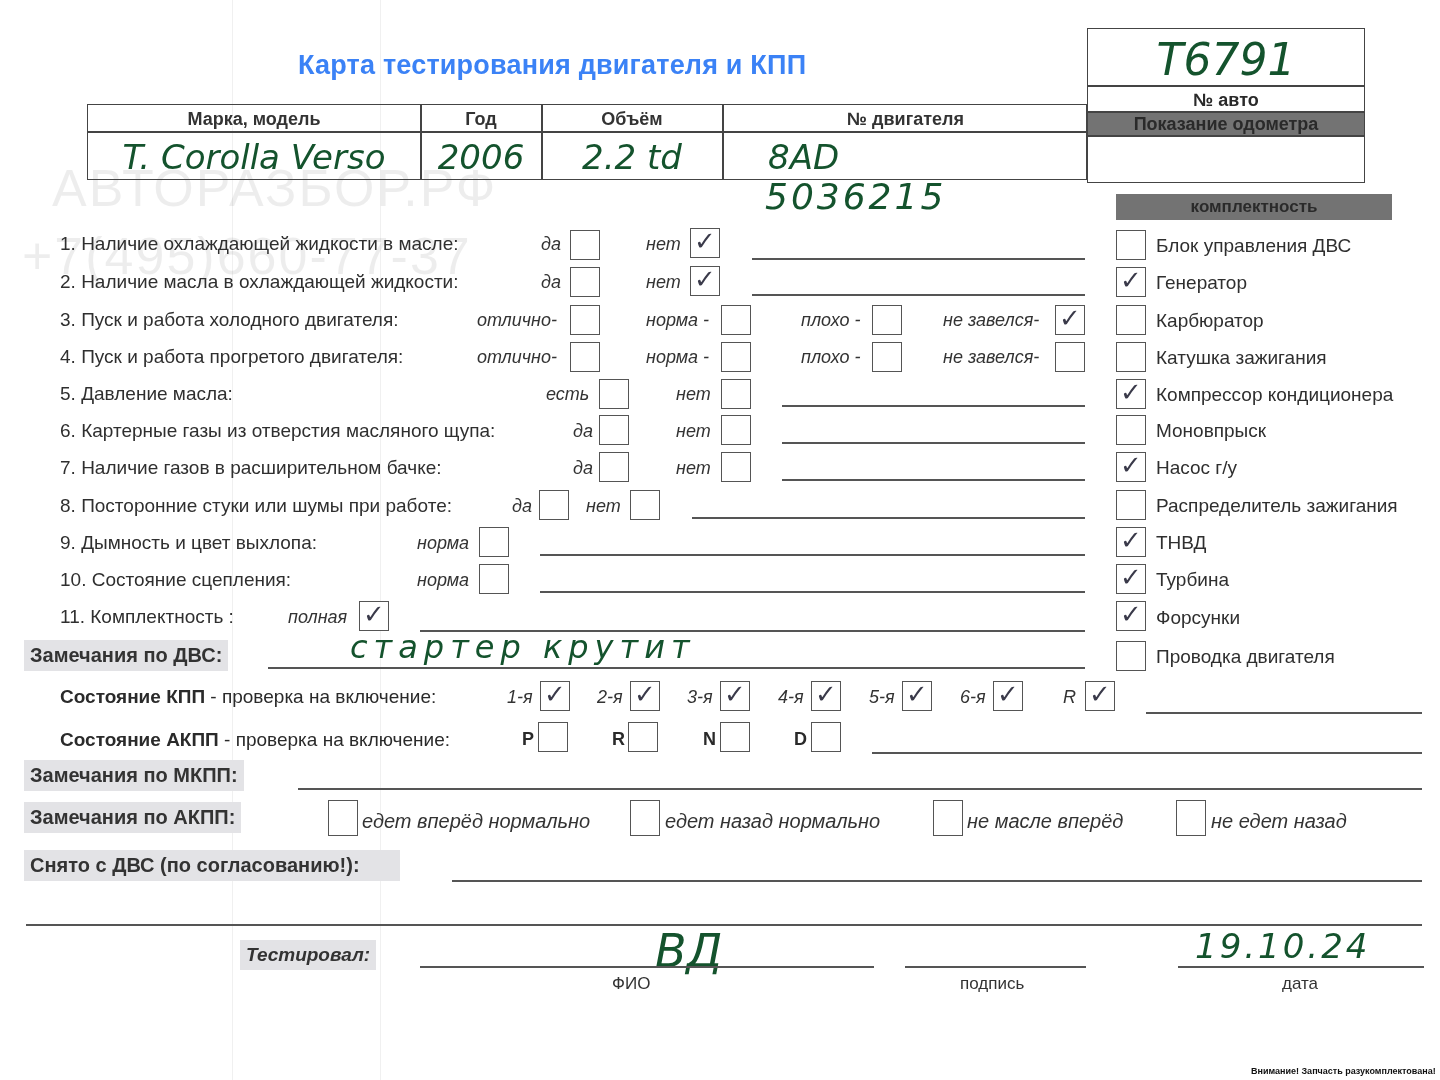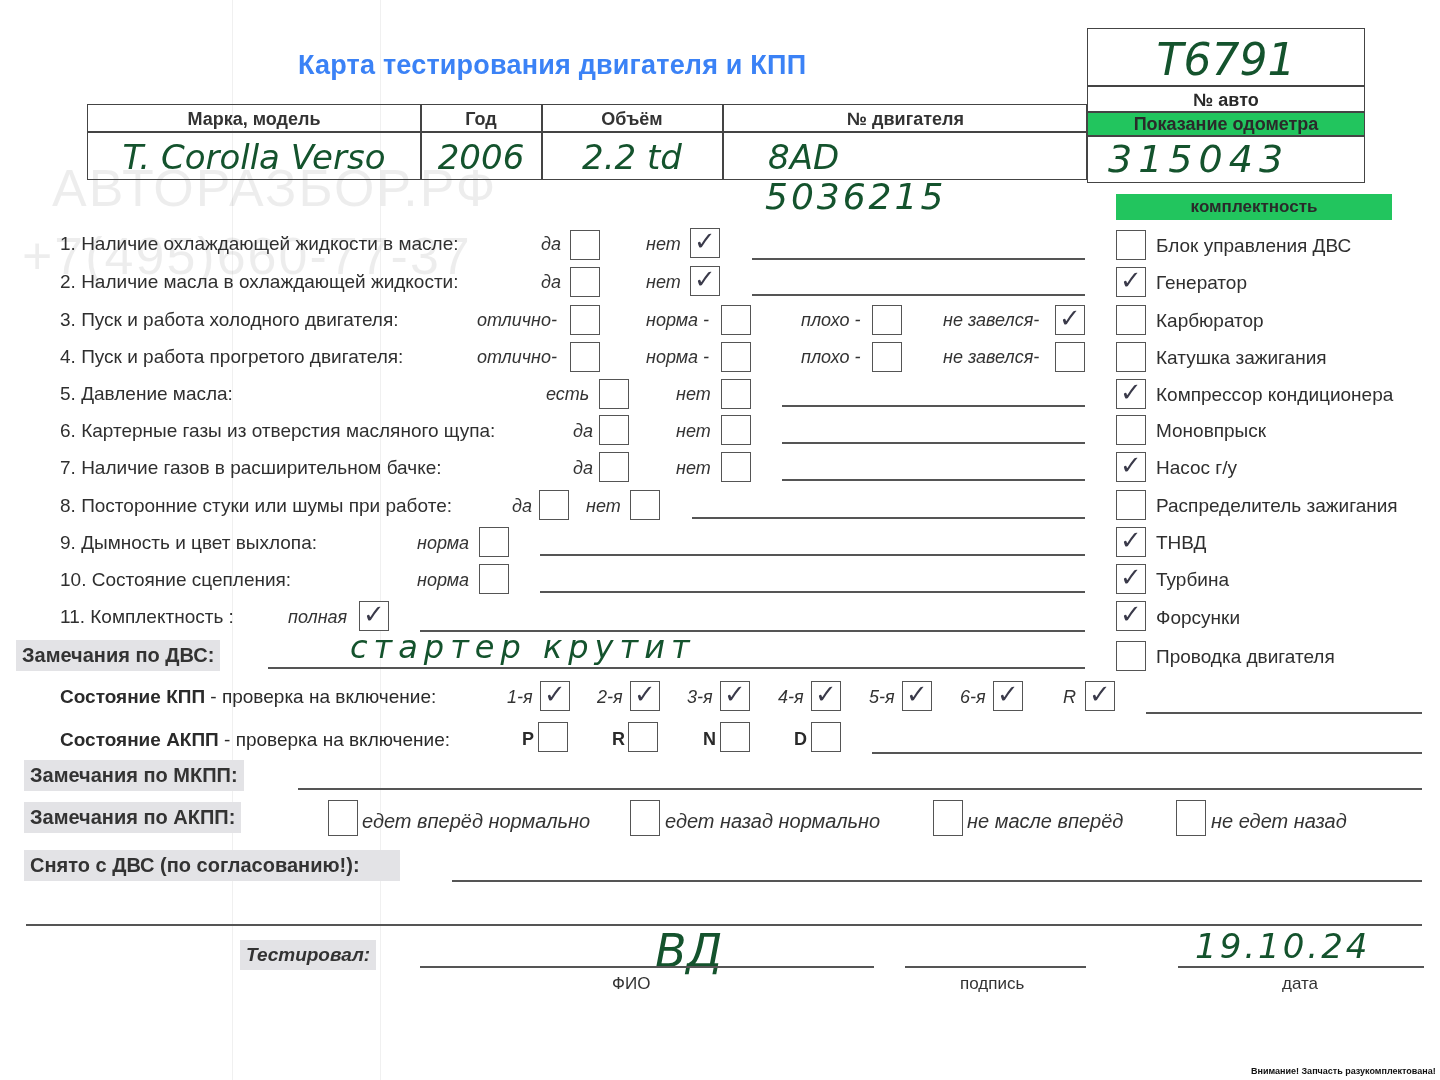--- a/index.html
+++ b/index.html
@@ -10,21 +10,21 @@
   .hand{font-family:"DejaVu Sans",sans-serif;font-style:italic;color:#14532d;font-weight:normal;}
   
   .tbl{left:87px;top:104px;width:1000px;height:76px;border:1.5px solid #444;box-sizing:border-box;}
   .tbl .hdr{position:absolute;top:0;height:26px;font-weight:bold;font-size:18px;text-align:center;line-height:28px;color:#333;}
   .tbl .val{position:absolute;top:28px;height:46px;font-size:34px;line-height:48px;text-align:center;}
   .vline{position:absolute;top:0;bottom:0;width:1.5px;background:#444;}
   .hline{position:absolute;left:0;right:0;height:1.5px;background:#444;}
   
   .rbox{left:1087px;top:28px;width:278px;height:155px;border:1.5px solid #444;box-sizing:border-box;}
   .rbox .cell{position:absolute;left:0;right:0;text-align:center;}
-  .shade{background:#22c55e;}
+  .shade{background:#737373;}
   
   .wm{color:rgba(0,0,0,0.07);font-size:52px;font-family:"Liberation Sans",sans-serif;letter-spacing:2px;}
   
   .row-label{font-size:19px;color:#2f2f2f;}
   .opt{font-size:18px;font-style:italic;color:#333;}
   .cb{width:30px;height:30px;border:1.5px solid #555;box-sizing:border-box;background:#fff;position:absolute;}
   .cb.checked::after{content:"\2713";position:absolute;left:3px;top:-3px;font-size:26px;color:#3a3a4a;font-family:"DejaVu Sans",sans-serif;}
   .line{height:1.5px;background:#555;position:absolute;}
   .section{font-size:20px;font-weight:bold;color:#333;padding:4px 6px;background:#e3e3e6;}
   .small{font-size:17px;color:#333;}
@@ -42,21 +42,20 @@
 
 <div class="abs title">Карта тестирования двигателя  и КПП</div>
 
 <div class="abs rbox">
   <div class="cell hand" style="top:2px;height:54px;font-size:44px;line-height:58px;">T6791</div>
   <div class="hline" style="top:56px;"></div>
   <div class="cell" style="top:57px;height:26px;font-size:18px;font-weight:bold;line-height:28px;">№ авто</div>
   <div class="hline" style="top:82px;"></div>
   <div class="cell shade" style="top:84px;height:22px;font-size:18px;font-weight:bold;line-height:22px;">Показание одометра</div>
   <div class="hline" style="top:106px;"></div>
-  <div class="cell hand" style="top:108px;left:20px;text-align:left;font-size:38px;line-height:44px;letter-spacing:6px;">315043</div>
 </div>
 
 <div class="abs tbl">
   <div class="hline" style="top:26px;"></div>
   <div class="vline" style="left:332px;"></div>
   <div class="vline" style="left:453px;"></div>
   <div class="vline" style="left:634px;"></div>
   <div class="hdr" style="left:0;width:332px;">Марка, модель</div>
   <div class="hdr" style="left:333px;width:120px;">Год</div>
   <div class="hdr" style="left:454px;width:180px;">Объём</div>
@@ -170,21 +169,21 @@
   <div class="cb checked" style="left:1116px;top:527px;"></div>
   <div class="abs row-label" style="left:1156px;top:532px;">ТНВД</div>
   <div class="cb checked" style="left:1116px;top:564px;"></div>
   <div class="abs row-label" style="left:1156px;top:569px;">Турбина</div>
   <div class="cb checked" style="left:1116px;top:601px;"></div>
   <div class="abs row-label" style="left:1156px;top:607px;">Форсунки</div>
   <div class="cb" style="left:1116px;top:641px;"></div>
   <div class="abs row-label" style="left:1156px;top:646px;">Проводка двигателя</div>
 </div>
 
-<div class="abs section" style="left:16px;top:640px;">Замечания по ДВС:</div>
+<div class="abs section" style="left:24px;top:640px;">Замечания по ДВС:</div>
 <div class="abs hand" style="left:350px;top:628px;font-size:32px;letter-spacing:6px;">стартер крутит</div>
 <div class="line" style="left:268px;top:667px;width:817px;"></div>
 
 <div class="abs" style="left:60px;top:686px;font-size:19px;"><b>Состояние КПП</b><span> - проверка на включение:</span></div>
 <div class="abs opt" style="left:507px;top:687px;">1-я</div>
 <div class="cb checked" style="left:540px;top:681px;"></div>
 <div class="abs opt" style="left:597px;top:687px;">2-я</div>
 <div class="cb checked" style="left:630px;top:681px;"></div>
 <div class="abs opt" style="left:687px;top:687px;">3-я</div>
 <div class="cb checked" style="left:720px;top:681px;"></div>

